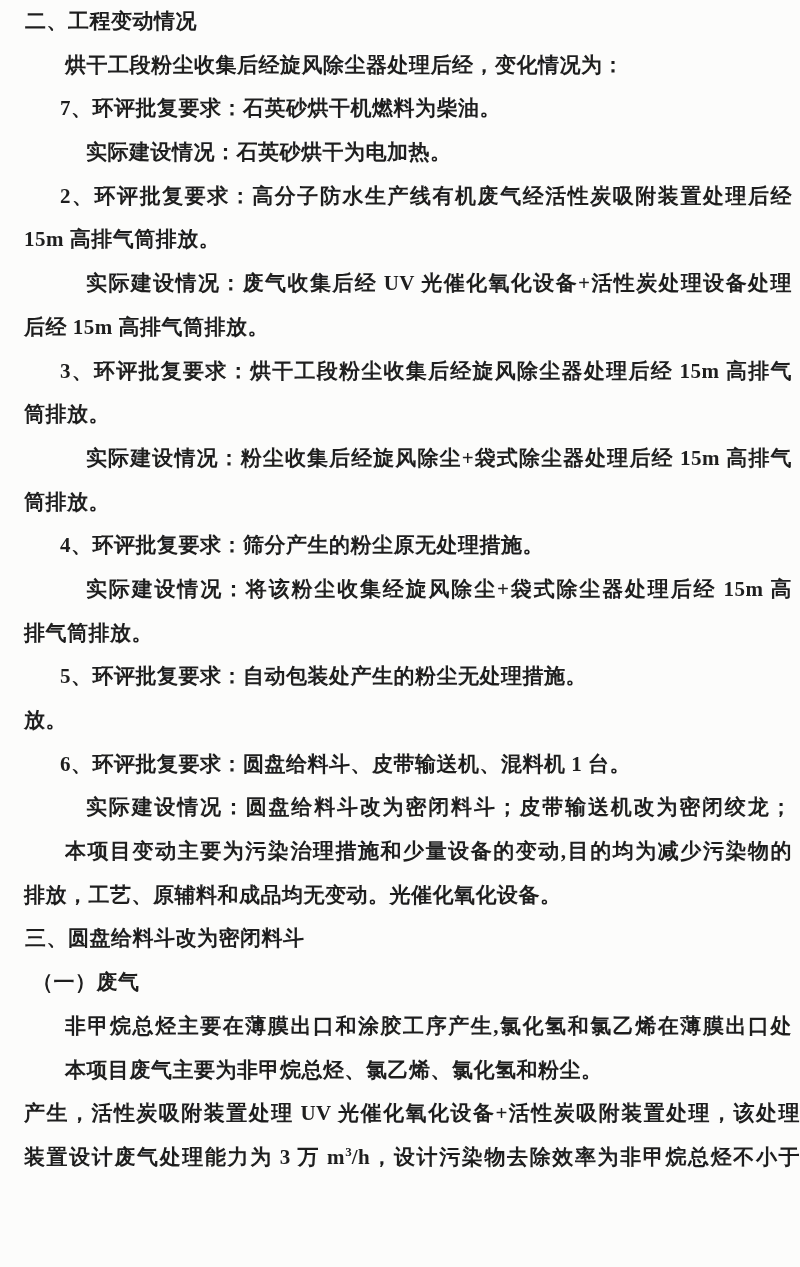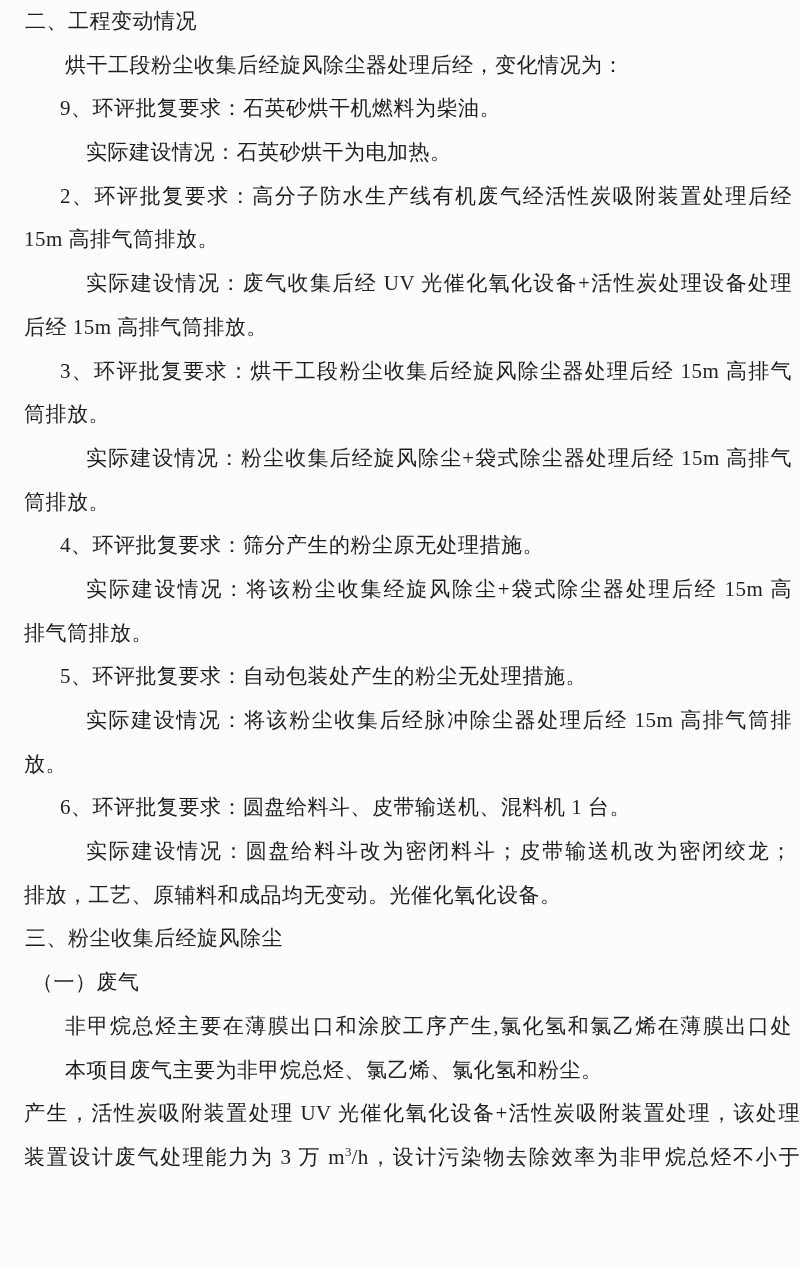--- a/index.html
+++ b/index.html
@@ -9,20 +9,21 @@
   }
   .page {
     position: relative;
     width: 800px;
     height: 1267px;
     margin: 0;
     background: #fcfcfb;
     color: #1e1e1e;
     font-family: "Liberation Serif", "DejaVu Serif", serif;
     overflow: hidden;
+    font-weight: bold;
   }
   .line {
     height: 43.7px;
     line-height: 43.7px;
     font-size: 21px;
     letter-spacing: 0.5px;
     white-space: nowrap;
   }
   
   .heading    { margin-left: 25px; }
@@ -48,40 +49,40 @@
     top: -8px;
     letter-spacing: 0;
   }
 </style>
 </head>
 <body>
 
 <div class="page">
   <div class="line heading">二、工程变动情况</div>
   <div class="line para">烘干工段粉尘收集后经旋风除尘器处理后经，变化情况为：</div>
-  <div class="line item">9、环评批复要求：石英砂烘干机燃料为柴油。</div>
+  <div class="line item">7、环评批复要求：石英砂烘干机燃料为柴油。</div>
   <div class="line sub">实际建设情况：石英砂烘干为电加热。</div>
   <div class="line item full">2、环评批复要求：高分子防水生产线有机废气经活性炭吸附装置处理后经</div>
   <div class="line cont">15m 高排气筒排放。</div>
   <div class="line sub full">实际建设情况：废气收集后经 UV 光催化氧化设备+活性炭处理设备处理</div>
   <div class="line cont">后经 15m 高排气筒排放。</div>
   <div class="line item full">3、环评批复要求：烘干工段粉尘收集后经旋风除尘器处理后经 15m 高排气</div>
   <div class="line cont">筒排放。</div>
   <div class="line sub full">实际建设情况：粉尘收集后经旋风除尘+袋式除尘器处理后经 15m 高排气</div>
   <div class="line cont">筒排放。</div>
   <div class="line item">4、环评批复要求：筛分产生的粉尘原无处理措施。</div>
   <div class="line sub full">实际建设情况：将该粉尘收集经旋风除尘+袋式除尘器处理后经 15m 高</div>
   <div class="line cont">排气筒排放。</div>
   <div class="line item">5、环评批复要求：自动包装处产生的粉尘无处理措施。</div>
-  <div class="line sub full">实际建设情况：将该粉尘收集后经脉冲除尘器处理后经 15m 高排气筒排</div>
   <div class="line cont">放。</div>
   <div class="line item">6、环评批复要求：圆盘给料斗、皮带输送机、混料机 1 台。</div>
   <div class="line sub full">实际建设情况：圆盘给料斗改为密闭料斗；皮带输送机改为密闭绞龙；</div>
+  <div class="line para full">本项目变动主要为污染治理措施和少量设备的变动,目的均为减少污染物的</div>
   <div class="line cont">排放，工艺、原辅料和成品均无变动。光催化氧化设备。</div>
-  <div class="line heading">三、粉尘收集后经旋风除尘</div>
+  <div class="line heading">三、圆盘给料斗改为密闭料斗</div>
   <div class="line subheading">（一）废气</div>
   <div class="line para full">非甲烷总烃主要在薄膜出口和涂胶工序产生,氯化氢和氯乙烯在薄膜出口处</div>
   <div class="line para">本项目废气主要为非甲烷总烃、氯乙烯、氯化氢和粉尘。</div>
   <div class="line cont full">产生，活性炭吸附装置处理 UV 光催化氧化设备+活性炭吸附装置处理，该处理</div>
   <div class="line cont full">
     <span>装置设计废气处理能力为 3 万 m</span><span class="sup">3</span><span>/h，设计污染物去除效率为非甲烷总烃不小于</span>
   </div>
 </div>
 
 </body></html>

